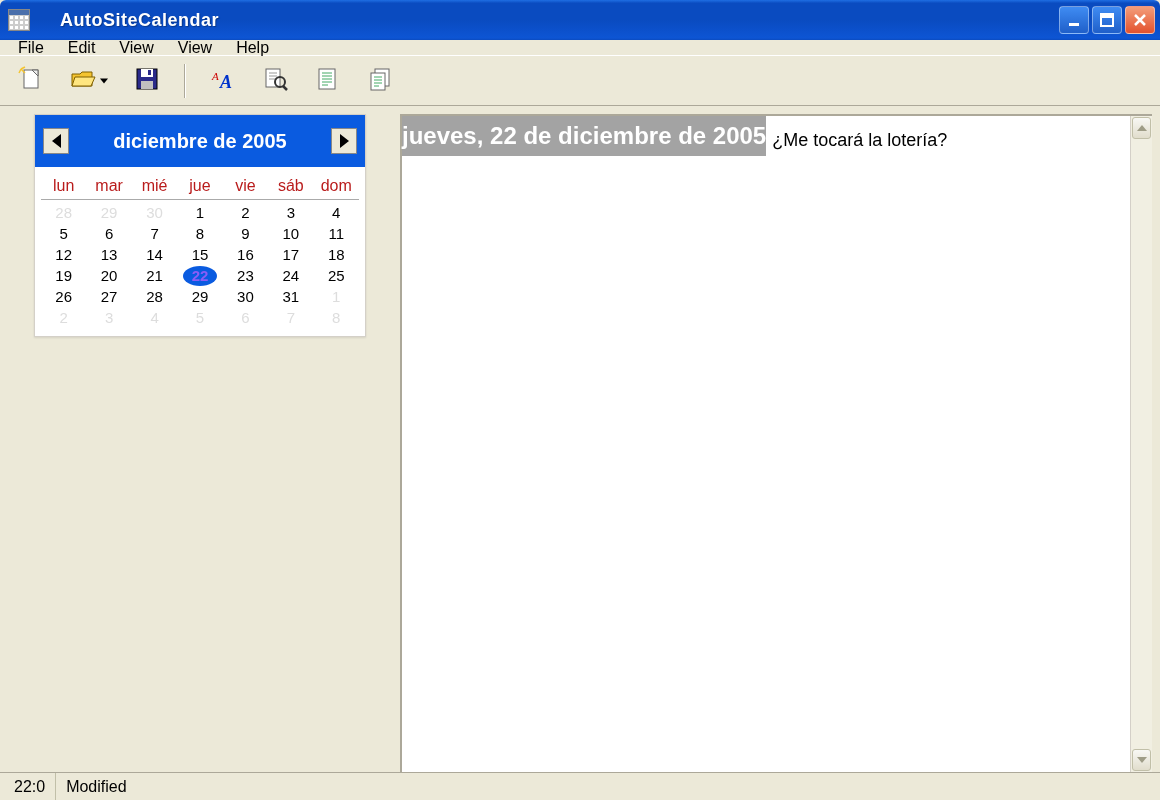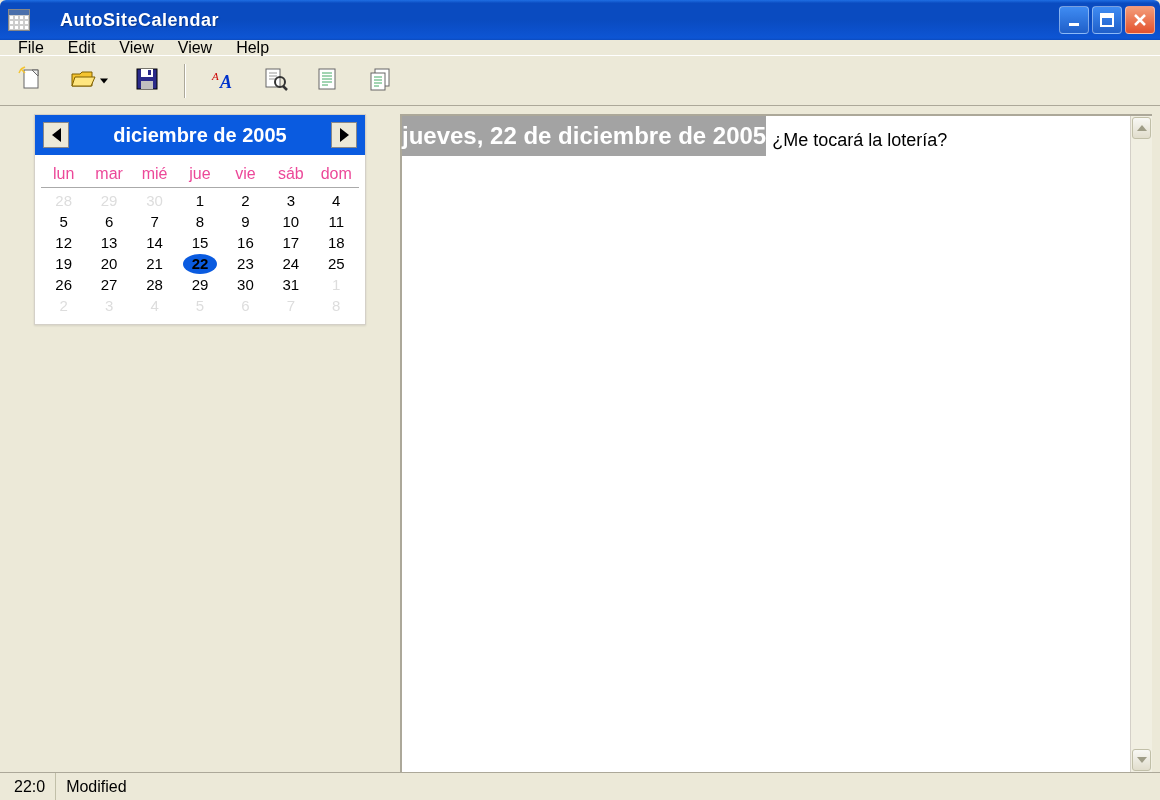--- a/index.html
+++ b/index.html
@@ -125,21 +125,21 @@
     width: 332px;
     border: 1px solid #d4d0c8;
     box-shadow: 0 1px 2px rgba(0,0,0,0.1);
   }
   .cal-header {
     background: #0a5be0;
     color: #fff;
     display: flex;
     align-items: center;
     justify-content: space-between;
-    height: 40px;
+    height: 52px;
     padding: 0 8px;
   }
   .cal-nav-btn {
     width: 26px; height: 26px;
     background: #ece9d8;
     border: 1px solid #888;
     display: flex;
     align-items: center;
     justify-content: center;
   }
@@ -160,21 +160,21 @@
     font-size: 20px;
     font-weight: bold;
   }
   .cal-grid {
     display: grid;
     grid-template-columns: repeat(7, 1fr);
     padding: 4px 6px 8px 6px;
     text-align: center;
   }
   .cal-dow {
-    color: #ec4899;
+    color: #b91c1c;
     font-size: 16px;
     padding: 6px 0 4px 0;
     border-bottom: 1px solid #aaa;
     margin-bottom: 2px;
   }
   .cal-day {
     font-size: 15px;
     padding: 2px 0;
     color: #000;
   }
@@ -188,21 +188,21 @@
     position: absolute;
     left: 50%;
     top: 50%;
     width: 34px;
     height: 20px;
     transform: translate(-50%, -50%);
     background: #0a5be0;
     border-radius: 50%;
     z-index: -1;
   }
-  .cal-day.selected { color: #000000; font-weight: bold; }
+  .cal-day.selected { color: #8b5cf6; font-weight: bold; }
   
   .right-pane {
     flex: 1;
     display: flex;
     flex-direction: row;
     border-left: 2px solid #aca899;
     border-top: 2px solid #aca899;
     background: #fff;
   }
   .date-header {

